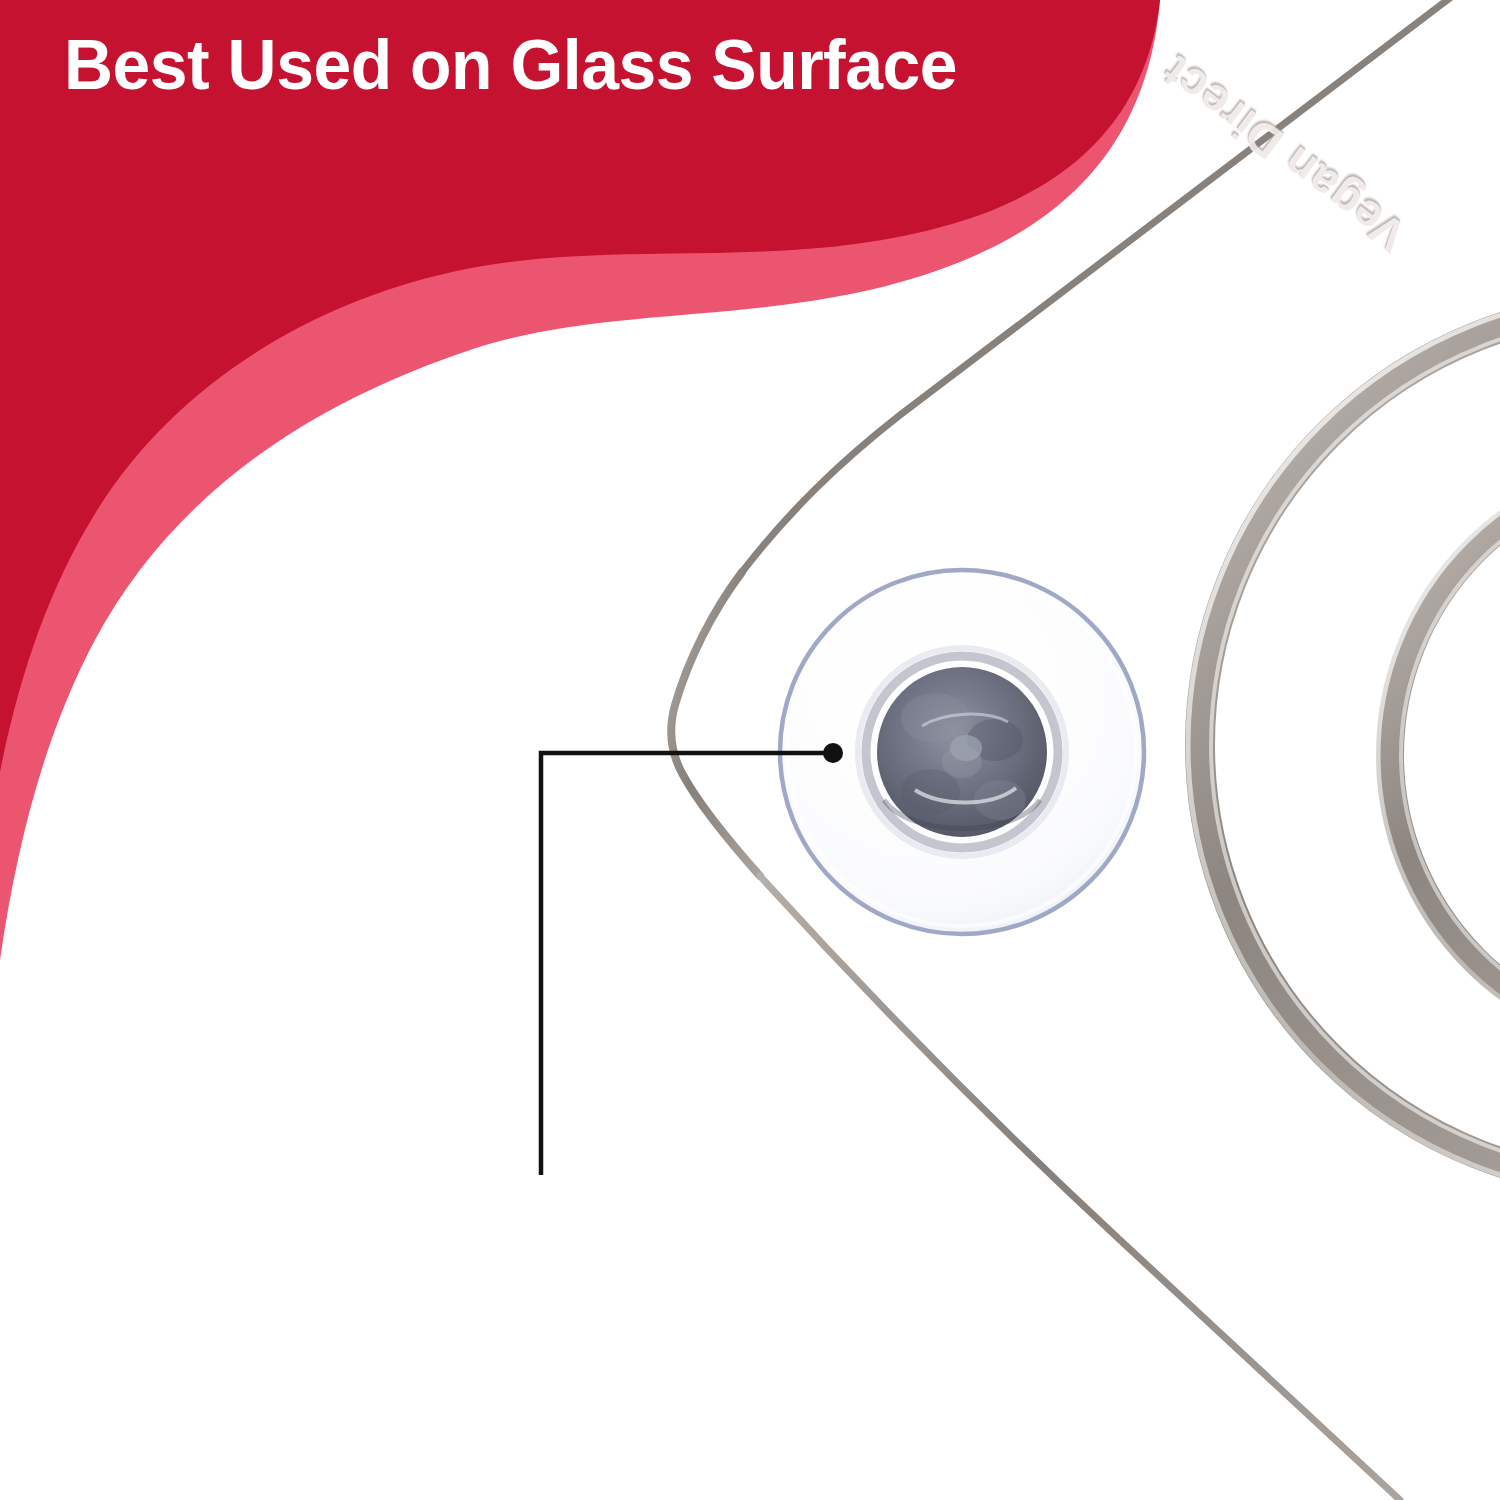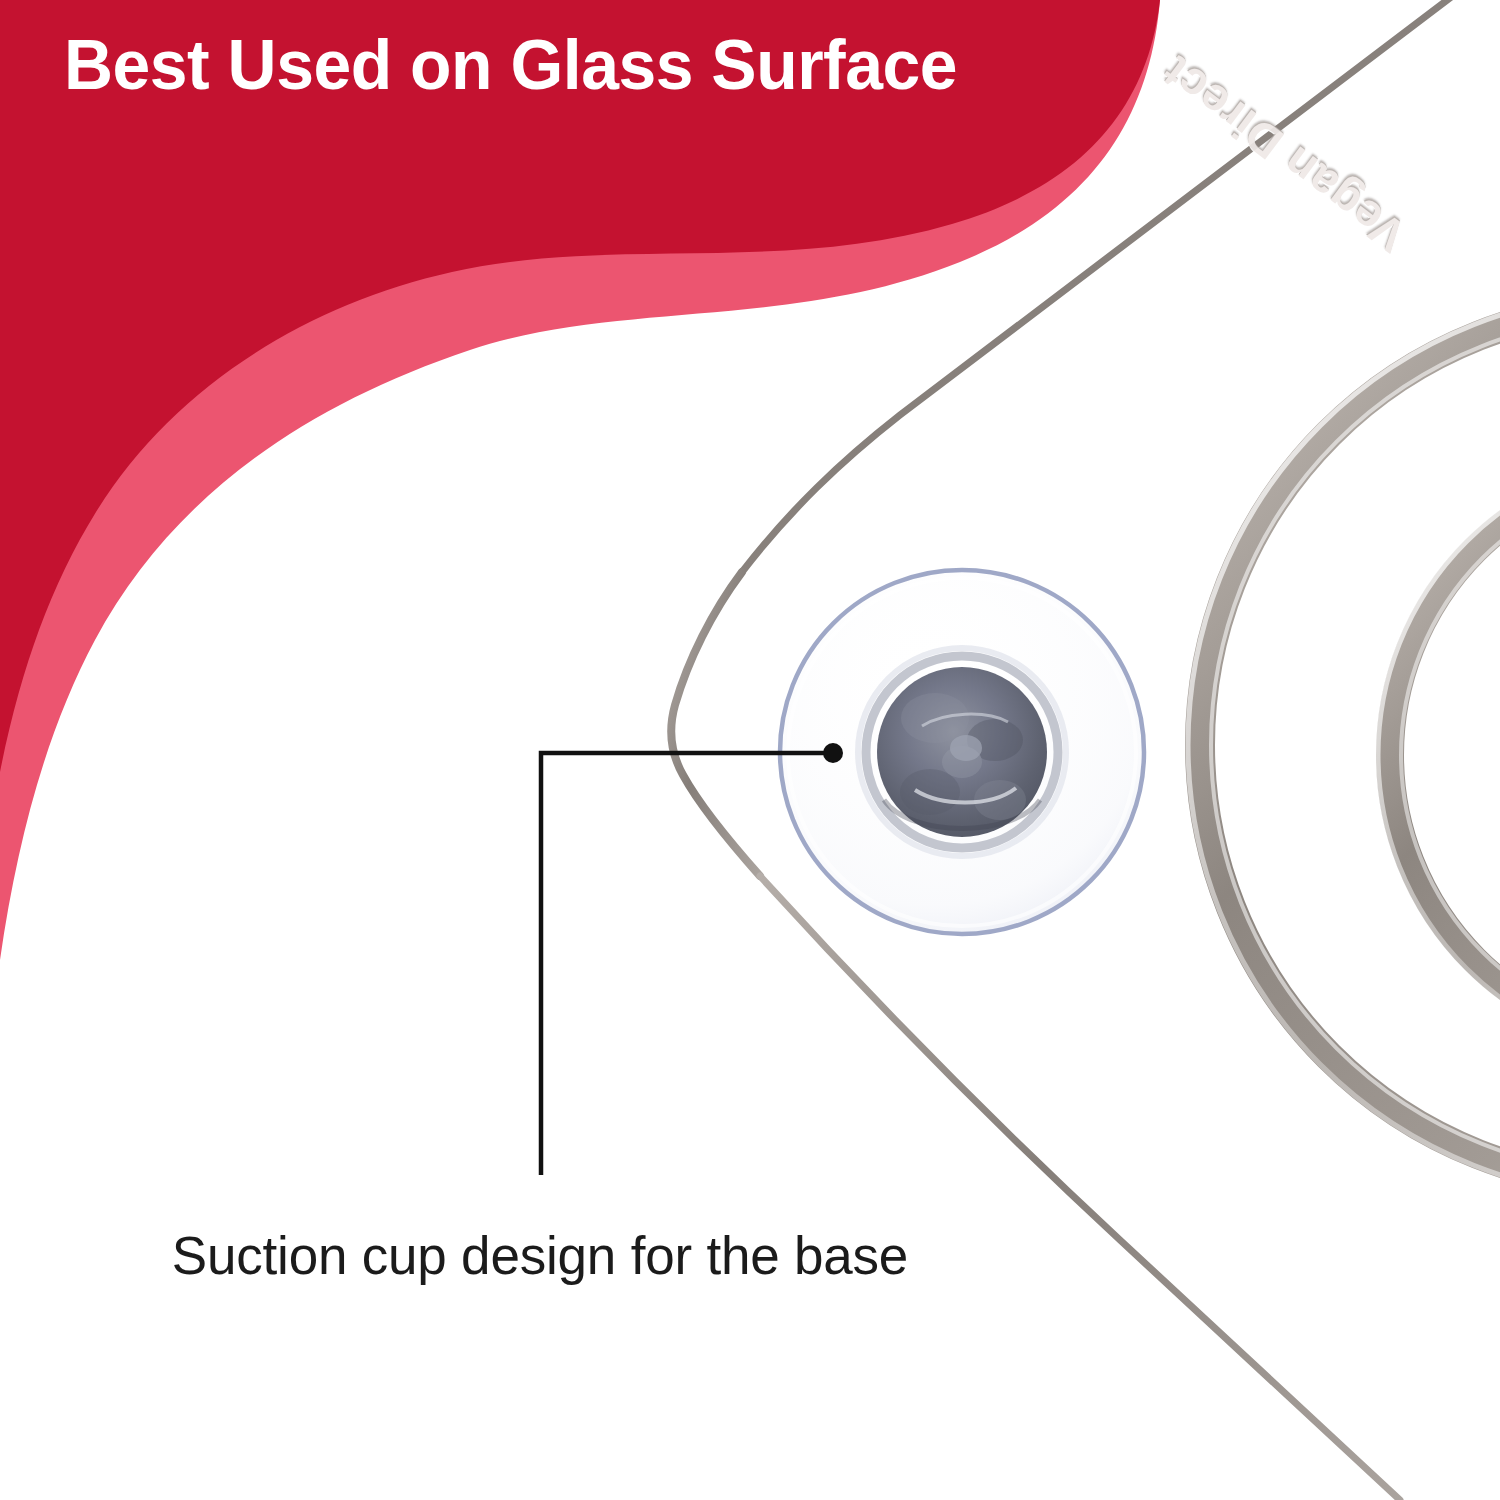--- a/index.html
+++ b/index.html
@@ -197,16 +197,15 @@
   <div id="emboss-brand">Vegan Direct</div>
 
   <svg id="callout-svg" viewBox="0 0 1500 1500">
     <path fill="none" stroke="#111111" stroke-width="4.5" d="M 833,753 L 541,753 L 541,1175"></path>
     <circle cx="833" cy="753" r="10" fill="#111111"></circle>
   </svg>
 
   <div id="headline">Best Used on Glass Surface</div>
 
   <div id="caption">
-    <span class="cap-line">Suction cup design for the base</span>
   </div>
 
 </div>
 
 </body></html>

